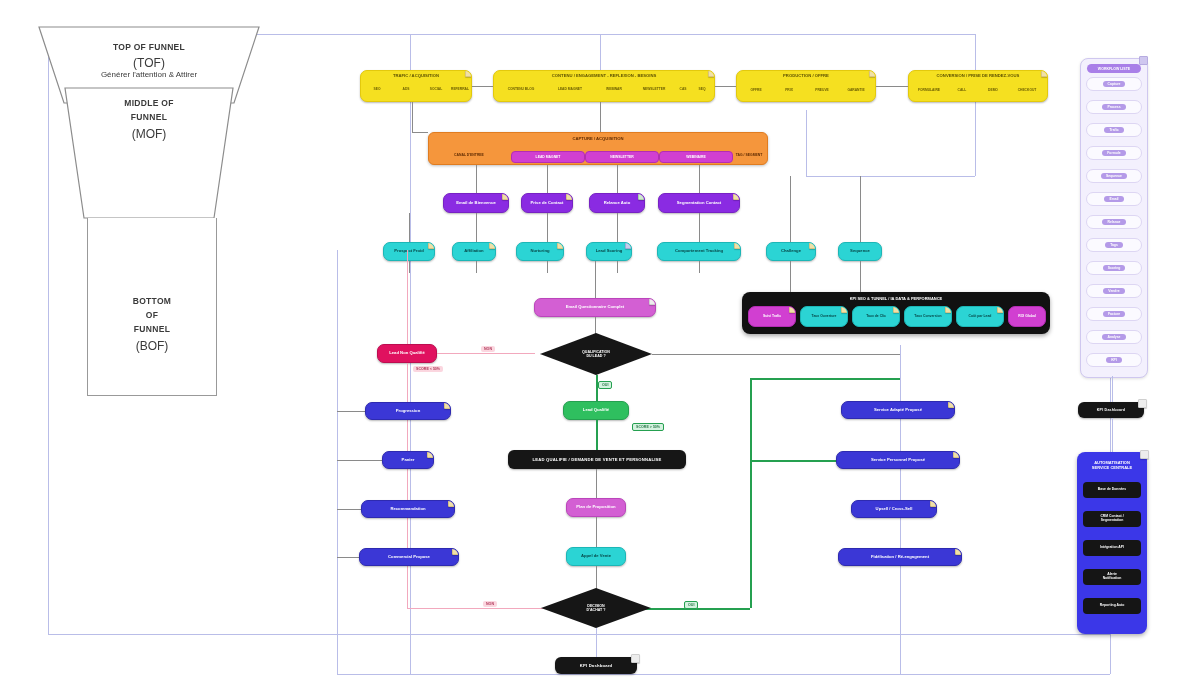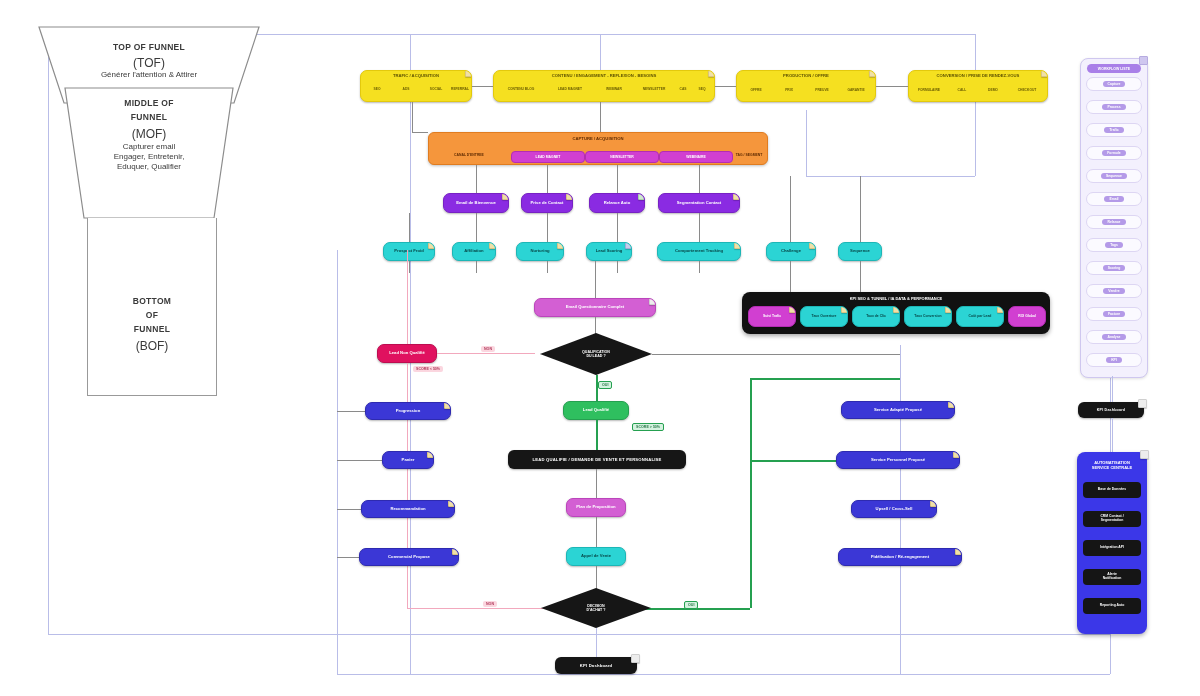--- a/index.html
+++ b/index.html
@@ -136,23 +136,20 @@
       <div class="funnelText fBody" style="top:44px;">Générer l'attention &amp; Attirer</div>
     </div>
 
     <div class="abs" style="left:64px;top:87px;width:170px;height:132px;">
       <svg width="170" height="132" style="position:absolute;left:0;top:0;">
         <polygon points="1,1 169,1 150,131 20,131" fill="#ffffff" stroke="#8c8c8c" stroke-width="1.2"></polygon>
       </svg>
       <div class="funnelText fTitle" style="top:11px;">MIDDLE OF</div>
       <div class="funnelText fTitle" style="top:25px;">FUNNEL</div>
       <div class="funnelText fSub" style="top:40px;">(MOF)</div>
-      <div class="funnelText fBody" style="top:55px;white-space:pre-line;">Capturer email
-Engager, Entretenir,
-Eduquer, Qualifier</div>
     </div>
 
     <div class="abs funnelSeg" style="left:87px;top:218px;width:130px;height:178px;border-top:none;">
       <div class="funnelText fTitle" style="top:78px;">BOTTOM</div>
       <div class="funnelText fTitle" style="top:92px;">OF</div>
       <div class="funnelText fTitle" style="top:106px;">FUNNEL</div>
       <div class="funnelText fSub" style="top:121px;">(BOF)</div>
     </div>
   </div>
 

